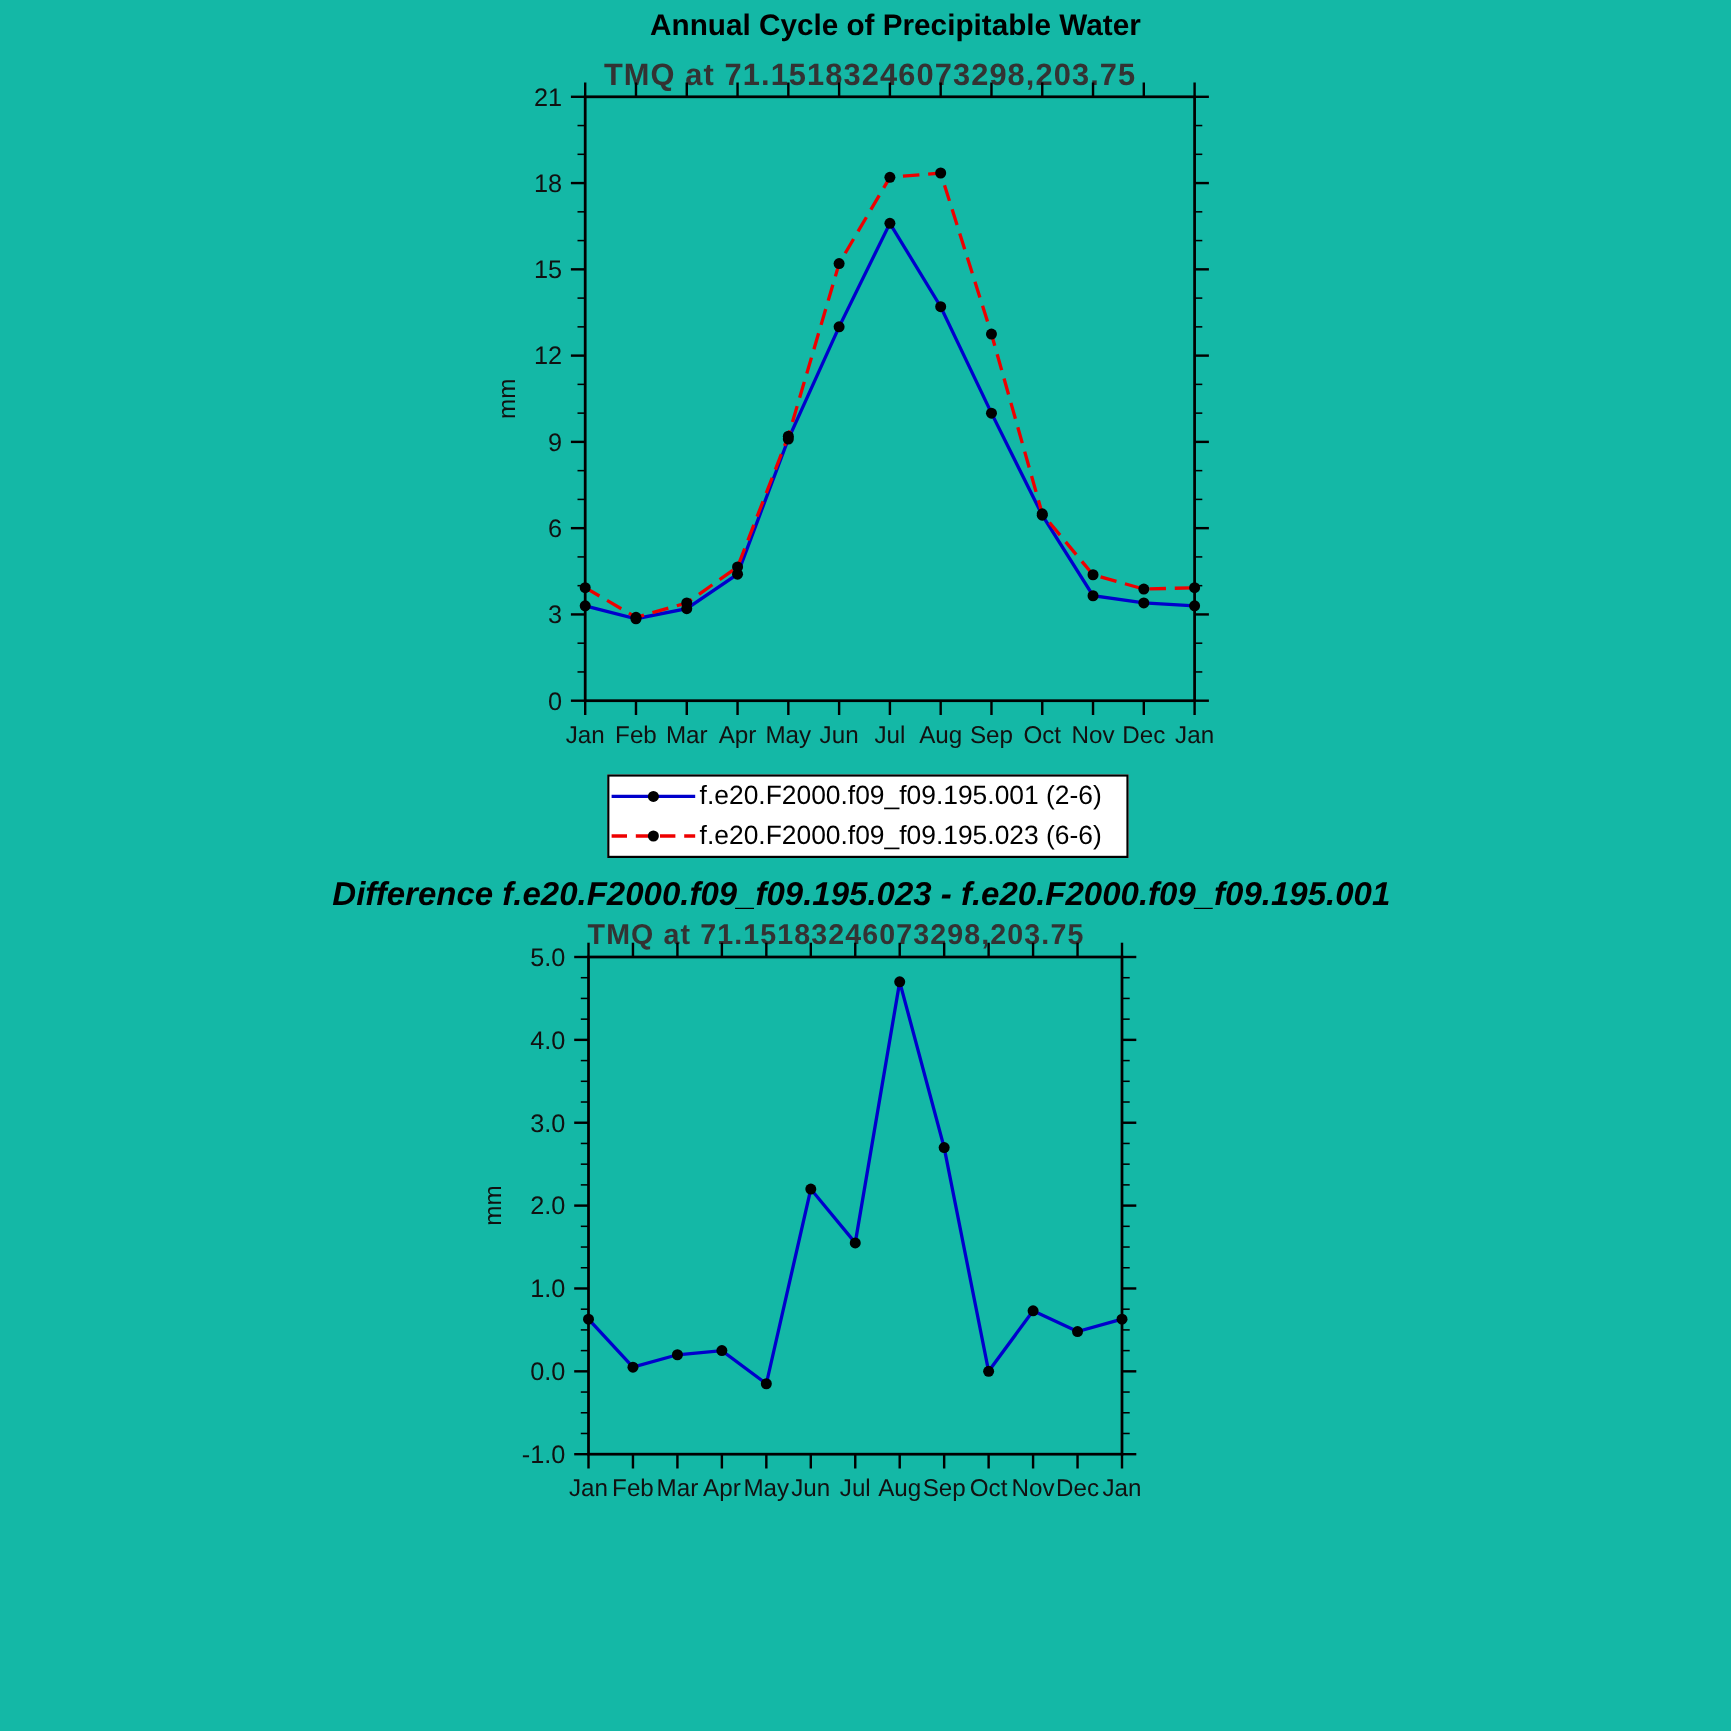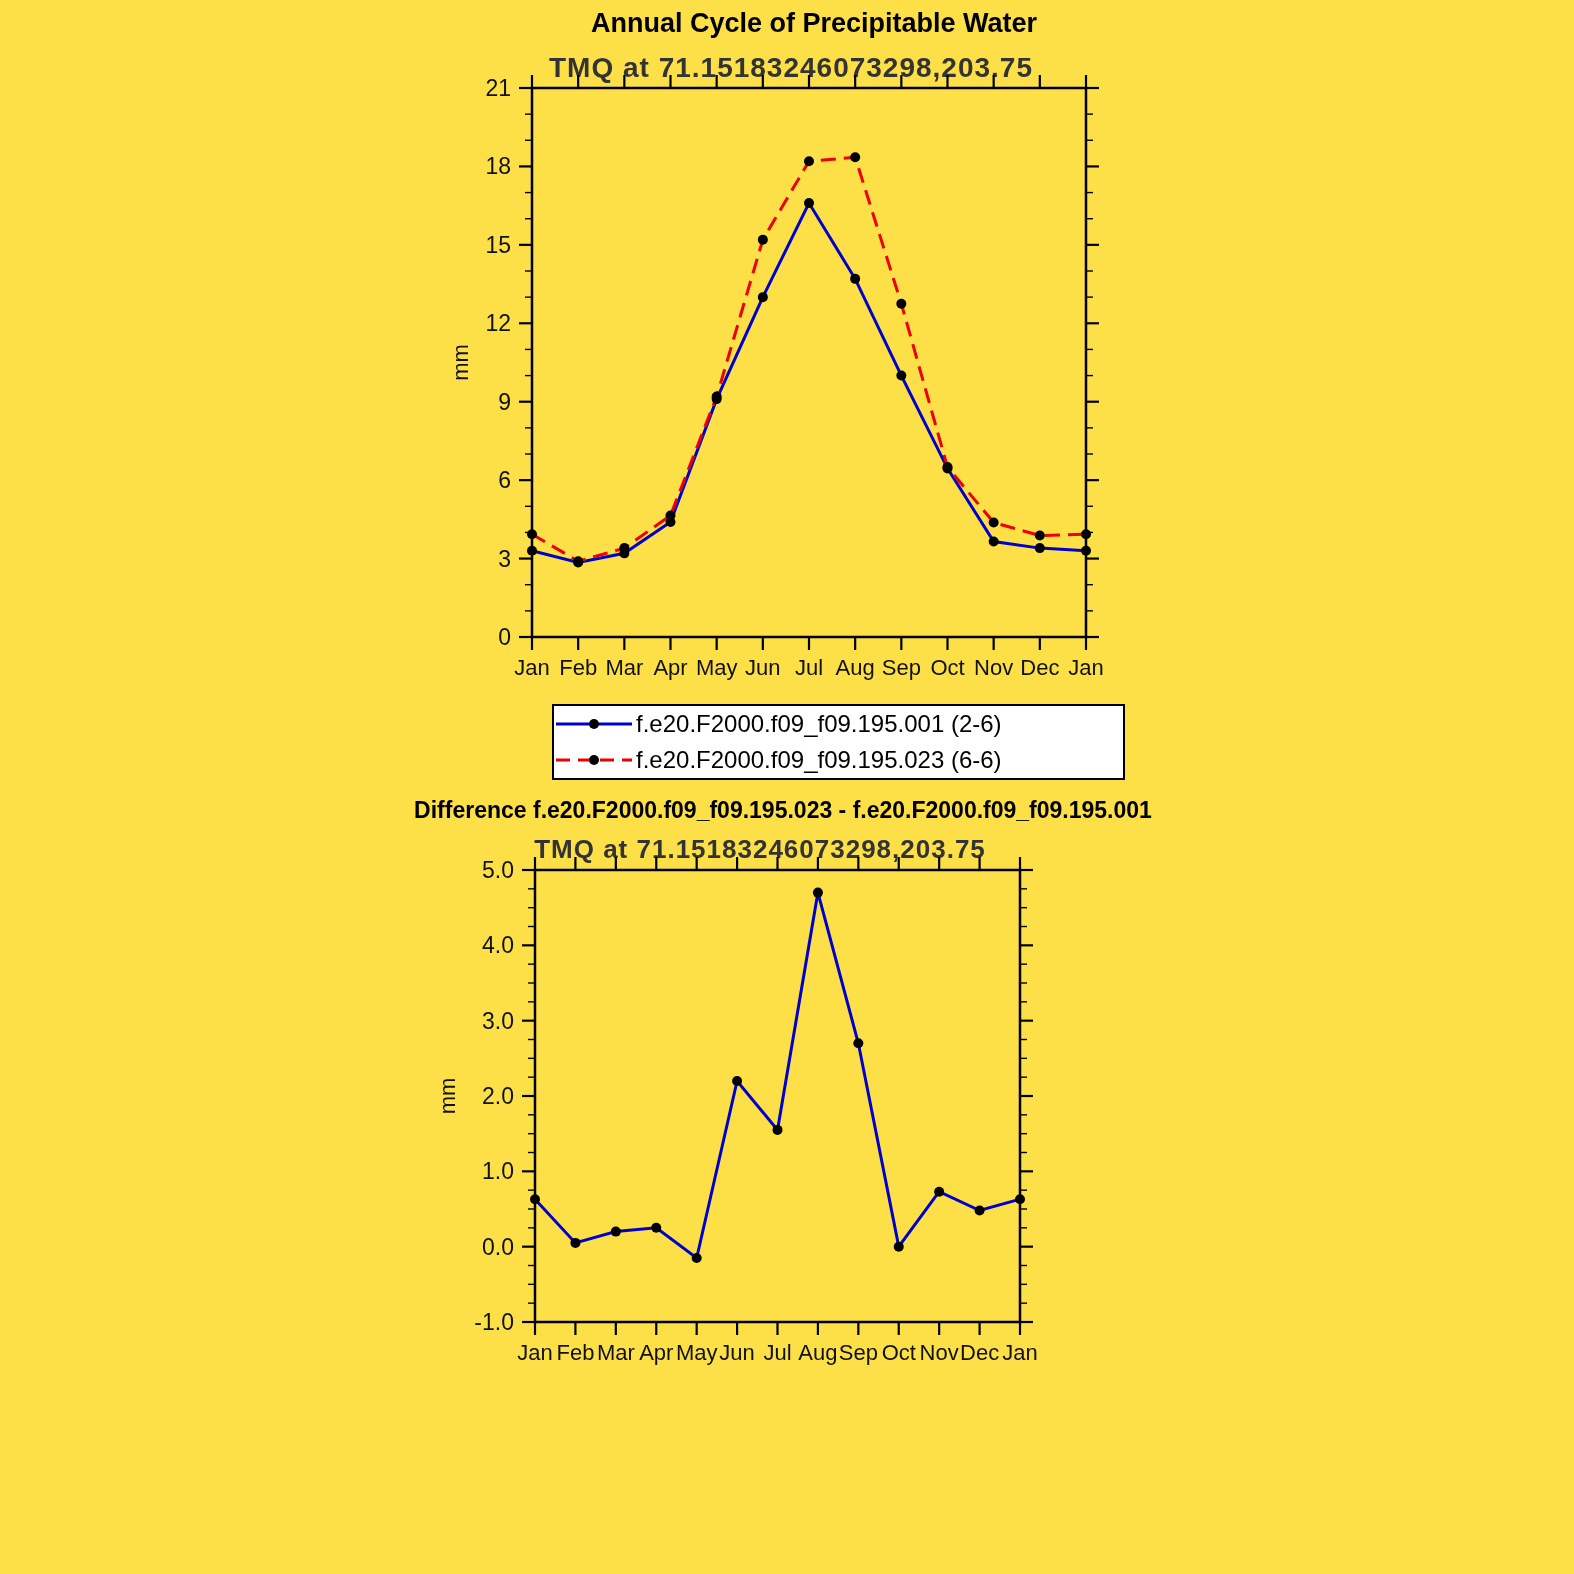--- a/index.html
+++ b/index.html
@@ -1,36 +1,36 @@
 <!DOCTYPE html>
 <html><head>
 <meta charset="utf-8">
 <style>
   html,body { margin:0; padding:0; background:#ffffff; }
   .canvas {
-    position:relative; width:1574px; height:1574px; background:#fde047;
+    position:relative; width:1574px; height:1574px; background:#14b8a6;
     font-family:"Liberation Sans", sans-serif; overflow:hidden;
   }
   .title {
     position:absolute; transform:translateX(-50%);
     font-weight:bold; color:#000; white-space:nowrap;
   }
   .t1 { left:814px; top:8px;  font-size:27px; }
-  .t2 { left:783px; top:797px; font-size:23px; }
+  .t2 { left:783px; top:797px; font-size:30px;font-style:italic; }
   .subtitle {
     position:absolute; transform:translateX(-50%);
     color:#333333; white-space:nowrap; letter-spacing:1px; font-weight:700;
   }
   .s1 { left:791px; top:52px;  font-size:28px; }
   .s2 { left:760px; top:834px; font-size:26px; }
   svg.chart { position:absolute; }
   #chart1 { left:380px; top:50px;  width:800px; height:680px; }
   #chart2 { left:380px; top:830px; width:800px; height:580px; }
   .legend {
-    position:absolute; left:552px; top:704px; width:573px; height:76px;
+    position:absolute; left:552px; top:704px; width:474px; height:76px;
     border:2px solid #000; box-sizing:border-box;
     display:flex; flex-direction:column; justify-content:space-around;
     background:#fff;
   }
   .legend-row { display:flex; align-items:center; height:36px; }
   .legend-label {
     font-size:24px; color:#000; margin-left:2px; white-space:nowrap;
   }
 </style>
 </head>

